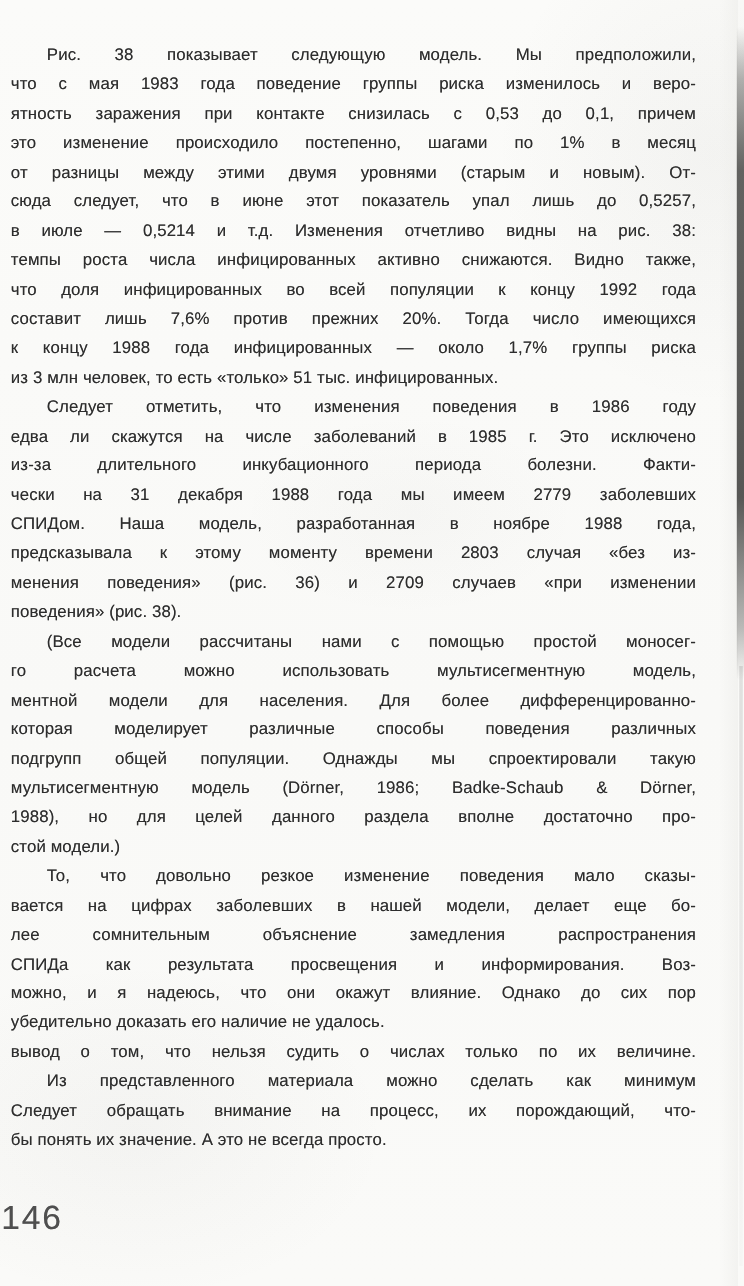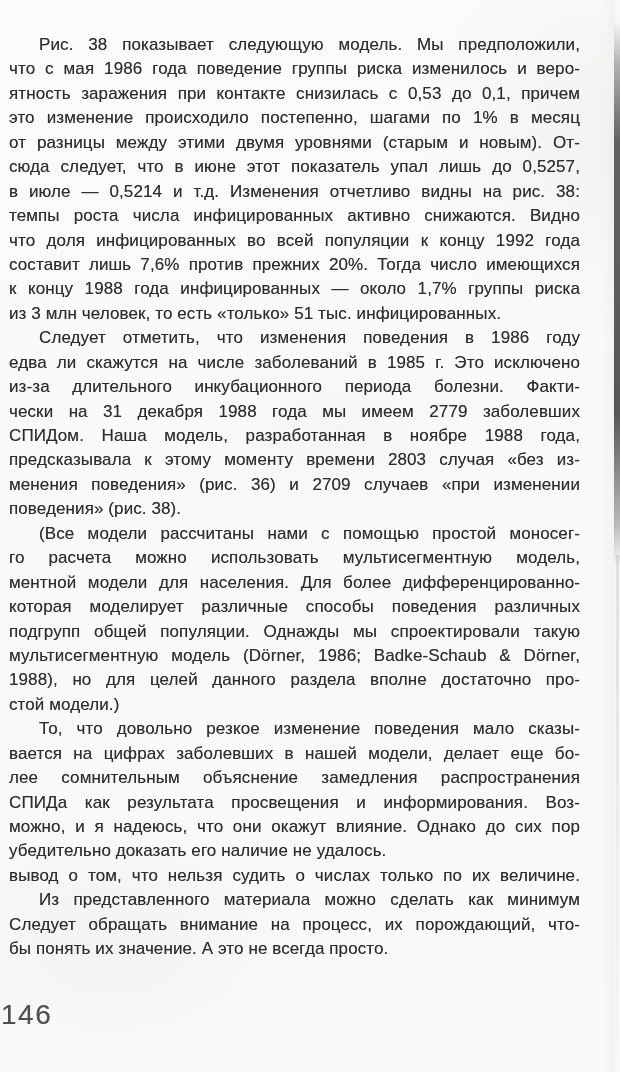--- a/index.html
+++ b/index.html
@@ -18,21 +18,21 @@
       radial-gradient(ellipse 260px 300px at 96% 12%, rgba(120,120,115,0.06), transparent 70%),
       radial-gradient(ellipse 200px 120px at 55% 40%, rgba(120,120,115,0.03), transparent 70%),
       linear-gradient(180deg, #fbfbf9 0%, #f9f9f7 55%, #fafaf8 100%);
   }
   .text-block {
     position: absolute;
     left: 9px;
     top: 33px;
     width: 571px;
     color: var(--ink, #2d2d2d);
-    font-size: 17px;
+    font-size: 14px;
     letter-spacing: 0.1px;
     text-shadow: 0 0 0.5px rgba(45,45,45,0.55);
   }
   .para { margin: 0; }
   .line {
     height: 24.45px;
     line-height: 24.45px;
     overflow: hidden;
     text-align: justify;
     text-align-last: justify;
@@ -94,21 +94,21 @@
     background: linear-gradient(to right, rgba(255,255,255,0), rgba(235,235,232,0.5));
   }
 </style>
 </head>
 <body>
 
 <div class="scan">
   <div class="text-block">
       <div class="para">
         <div class="line indent">Рис. 38 показывает следующую модель. Мы предположили,</div>
-        <div class="line">что с мая 1986 года поведение группы риска изменилось и веро-</div>
+        <div class="line">что с мая 1983 года поведение группы риска изменилось и веро-</div>
         <div class="line">ятность заражения при контакте снизилась с 0,53 до 0,1, причем</div>
         <div class="line">это изменение происходило постепенно, шагами по 1% в месяц</div>
         <div class="line">от разницы между этими двумя уровнями (старым и новым). От-</div>
         <div class="line">сюда следует, что в июне этот показатель упал лишь до 0,5257,</div>
         <div class="line">в июле — 0,5214 и т.д. Изменения отчетливо видны на рис. 38:</div>
         <div class="line">темпы роста числа инфицированных активно снижаются. Видно также,</div>
         <div class="line">что доля инфицированных во всей популяции к концу 1992 года</div>
         <div class="line">составит лишь 7,6% против прежних 20%. Тогда число имеющихся</div>
         <div class="line">к концу 1988 года инфицированных — около 1,7% группы риска</div>
         <div class="line last">из 3 млн человек, то есть «только» 51 тыс. инфицированных.</div>

